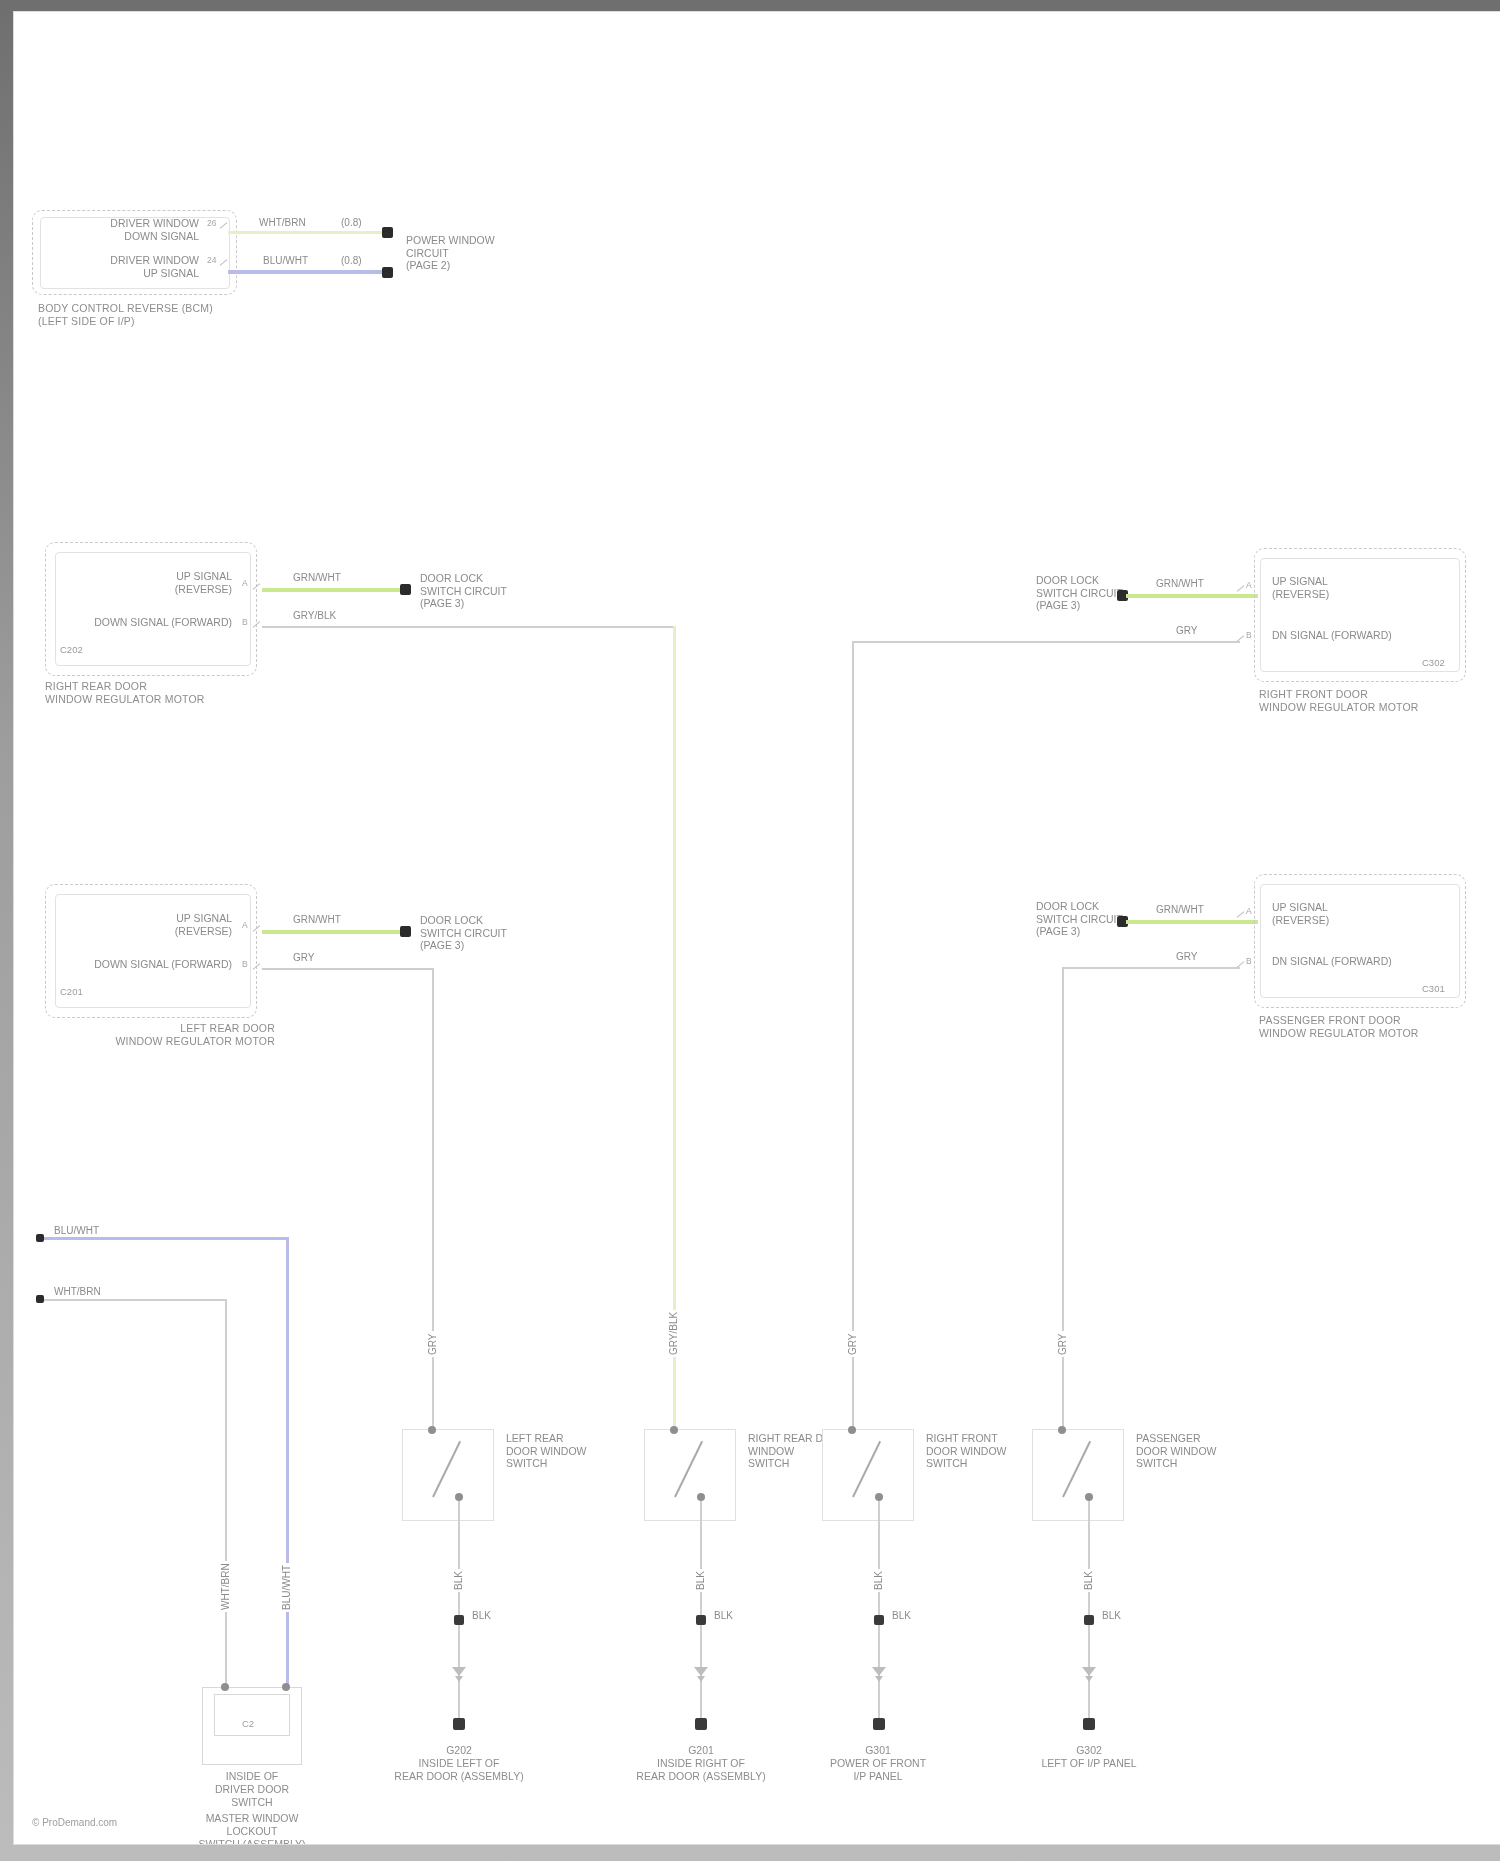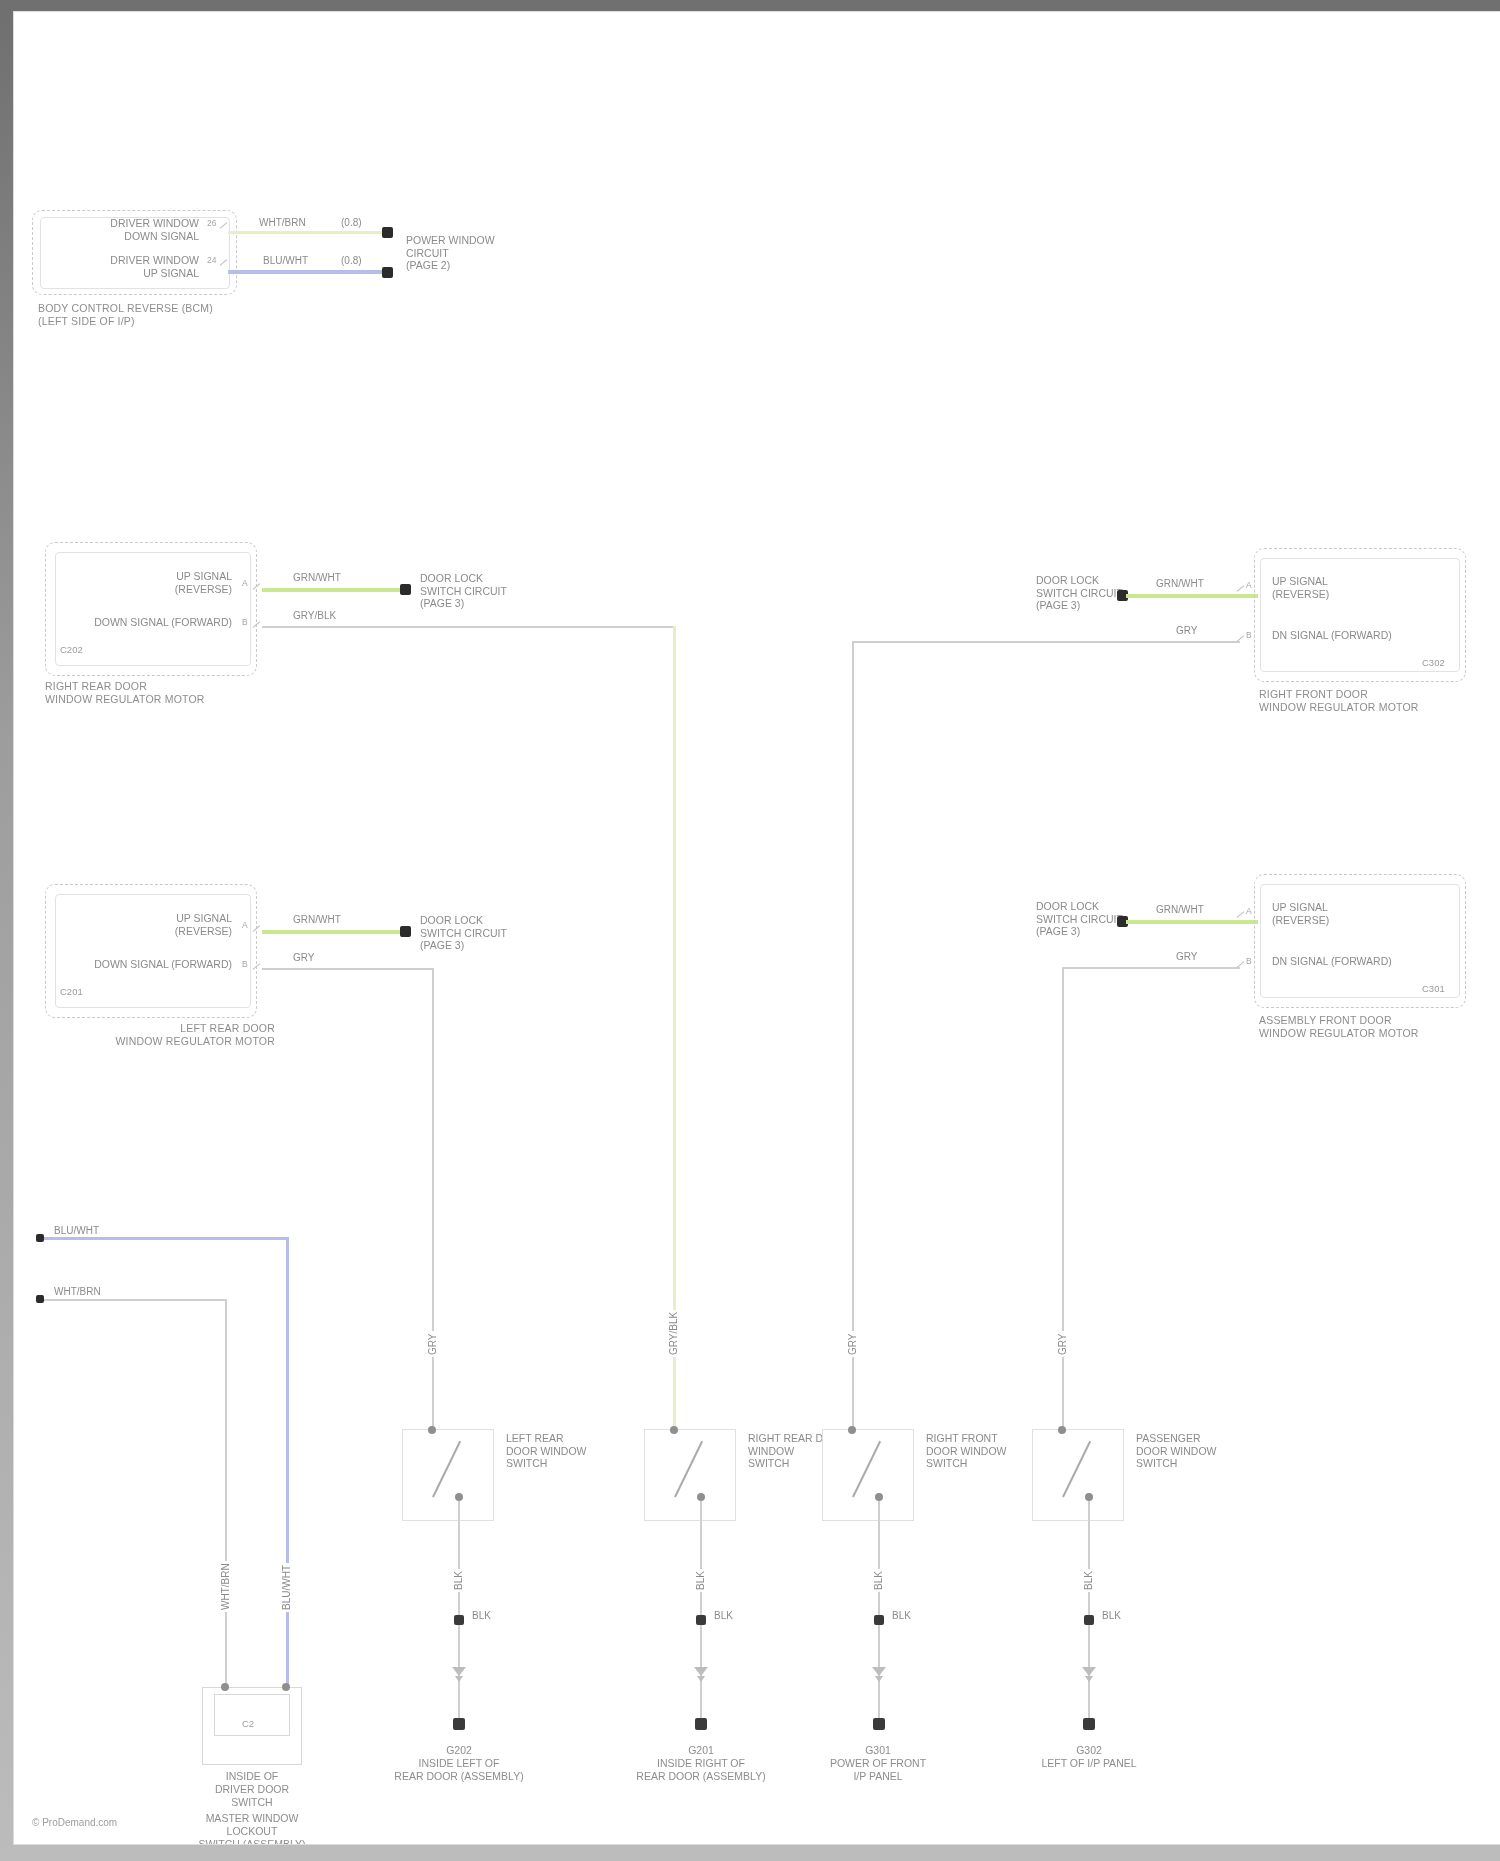--- a/index.html
+++ b/index.html
@@ -295,21 +295,21 @@
   <div class="tick" style="left:1222px; top:902px;"></div>
   <div class="pinnum" style="left:1232px; top:894px;">A</div>
 
   <div class="module" style="left:1240px; top:862px; width:212px; height:134px;"></div>
   <div class="module-inner" style="left:1246px; top:872px; width:200px; height:114px;"></div>
 
   <div class="pinlabel" style="left:1258px; top:889px; width:120px;">UP SIGNAL
 (REVERSE)</div>
   <div class="pinlabel" style="left:1258px; top:943px; width:170px;">DN SIGNAL (FORWARD)</div>
   <div class="mod-code" style="left:1408px; top:971px;">C301</div>
-  <div class="mod-caption" style="left:1245px; top:1002px; width:215px;">ASSEMBLY FRONT DOOR
+  <div class="mod-caption" style="left:1245px; top:1002px; width:215px;">PASSENGER FRONT DOOR
 WINDOW REGULATOR MOTOR</div>
 
   <div class="tick" style="left:1222px; top:952px;"></div>
   <div class="pinnum" style="left:1232px; top:944px;">B</div>
   <div class="w h" style="left:1048px; top:955px; width:178px;"></div>
   <div class="wlabel" style="left:1160px; top:939px;">GRY</div>
   <div class="w v" style="left:1048px; top:955px; height:462px;"></div>
   <div class="wlabel vert" style="left:1043px; top:1345px;">GRY</div>
 
   <div class="node sm" style="left:22px; top:1222px;"></div>

